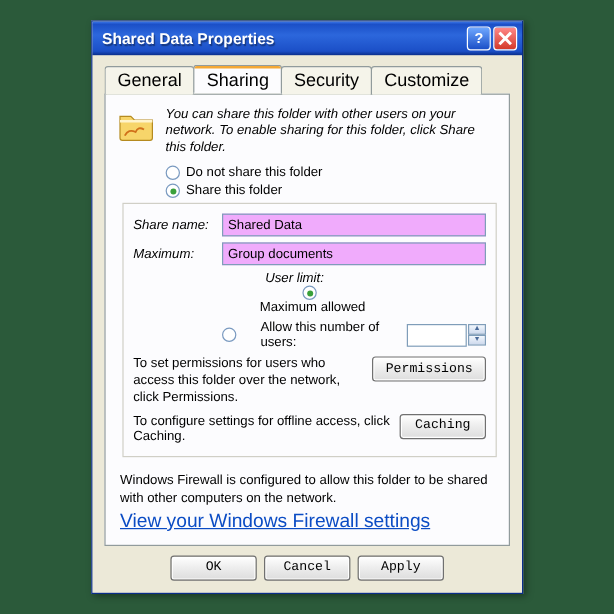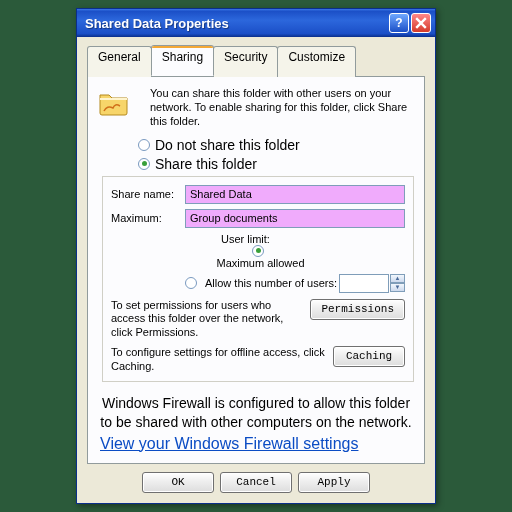--- a/index.html
+++ b/index.html
@@ -46,28 +46,28 @@
 .tb-close { background: linear-gradient(to bottom, #f88, #d43a2a); font-size: 13px; }
 .tb-close svg { width:12px; height:12px; }
 .body { padding: 8px 10px 10px; }
 .tabstrip {
   display: flex;
   position: relative;
   top: 1px;
   z-index: 2;
 }
 .tab {
-  padding: 3px 10px 11px;
+  padding: 3px 10px 1px;
   border: 1px solid #919b9c;
   border-bottom: none;
   background: #f5f4ea;
   margin-right: -1px;
   border-radius: 3px 3px 0 0;
   cursor: pointer;
-  font-size: 12px;
+  font-size: 15px;
   position: relative;
 }
 .tab.active {
   background: #fcfcfe;
   border-bottom: 1px solid #fcfcfe;
   z-index: 3;
   padding-top: 4px;
   top: -1px;
 }
 .tab.active::before {
@@ -80,35 +80,36 @@
 }
 .pane {
   border: 1px solid #919b9c;
   background: #fcfcfe;
   padding: 10px 10px 8px;
   min-height: 340px;
   position: relative;
 }
 .intro {
   display: flex;
-  gap: 20px;
+  gap: 8px;
   margin-bottom: 8px;
+  font-style: italic;
 }
 .folder-icon {
   width: 32px; height: 32px;
   flex-shrink: 0;
 }
 .intro-text { font-size: 11px; line-height: 1.25; }
 .radio-row {
   margin-left: 40px;
   margin-bottom: 3px;
   display: flex;
   align-items: center;
   gap: 5px;
-  font-size: 14px;
+  font-size: 11px;
 }
 .radio {
   width: 12px; height: 12px;
   border: 1px solid #7a9ac0;
   border-radius: 50%;
   background: #fff;
   display: inline-flex;
   align-items: center;
   justify-content: center;
   cursor: pointer;
@@ -124,21 +125,21 @@
   margin: 4px 0 8px 4px;
   padding: 8px 8px 8px 8px;
   position: relative;
 }
 .field-row {
   display: flex;
   align-items: center;
   margin-bottom: 5px;
   font-size: 11px;
 }
-.field-label { width: 74px; }
+.field-label { width: 74px; font-style: italic; }
 .text-input {
   flex: 1;
   height: 19px;
   border: 1px solid #7f9db9;
   padding: 1px 4px;
   font-family: Tahoma, sans-serif;
   font-size: 11px;
   background: #f0abfc;
 }
 .small-input {
@@ -177,24 +178,23 @@
   border: 1px solid #707070;
   border-radius: 3px;
   background: linear-gradient(#fff,#eee 45%,#ddd);
   font-family: Liberation Mono, monospace;
   font-size: 11px;
   padding: 0 10px;
   cursor: pointer;
   box-shadow: inset 0 0 0 1px #fff;
 }
 .footer-text {
-  font-size: 14px;
+  font-size: 11px;
   margin: 12px 2px 2px;
   line-height: 1.3;
-  text-align: center;
 }
 .link {
   color: #0b4cc4;
   text-decoration: underline;
   cursor: pointer;
   font-size: 16px;
   margin: 2px 2px;
   display: inline-block;
 }
 .dialog-buttons {
@@ -251,21 +251,21 @@
           <input class="text-input" value="Group documents" style="">
         </div>
         <div class="field-row" style="margin-top:3px;flex-direction:column;">
           <span class="field-label">User limit:</span>
           <span class="radio checked"></span>
           <span style="margin-left:5px">Maximum allowed</span>
         </div>
         <div class="field-row">
           <span class="field-label"></span>
           <span class="radio"></span>
-          <span style="margin-left:8px;flex:1">Allow this number of users:</span>
+          <span style="margin-left:20px;flex:1">Allow this number of users:</span>
           <input class="small-input" style="">
           <span class="spinner">
             <span class="spin-btn">▲</span>
             <span class="spin-btn">▼</span>
           </span>
         </div>
         <div class="perm-row">
           <div class="txt">To set permissions for users who access this folder over the network, click Permissions.</div>
           <button class="btn">Permissions</button>
         </div>

